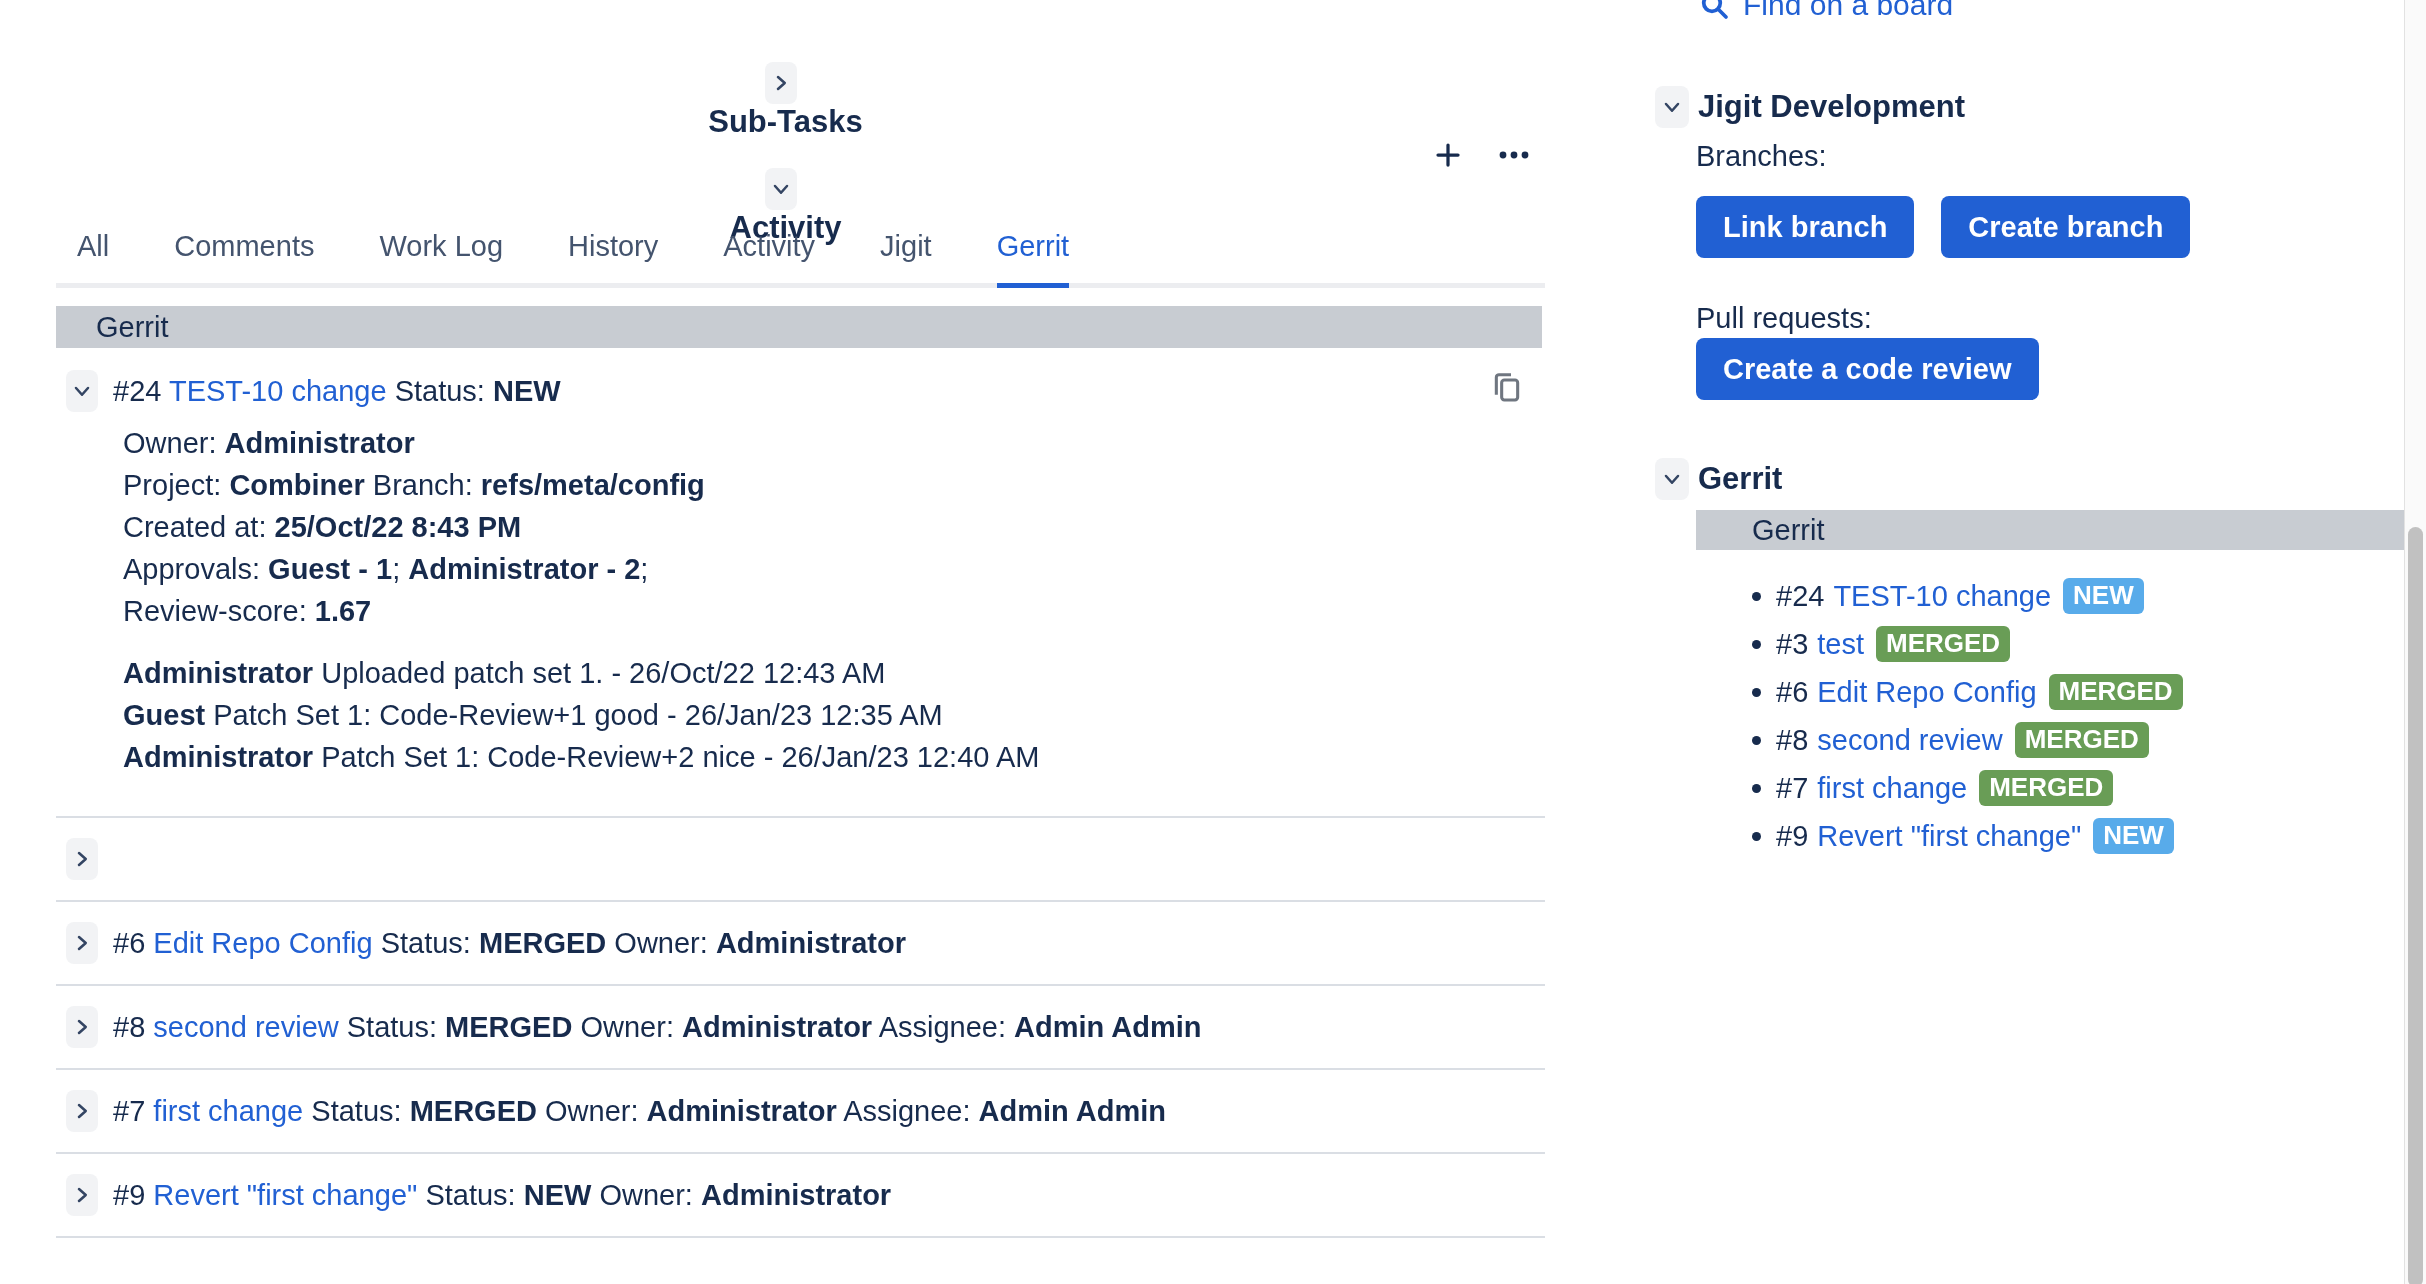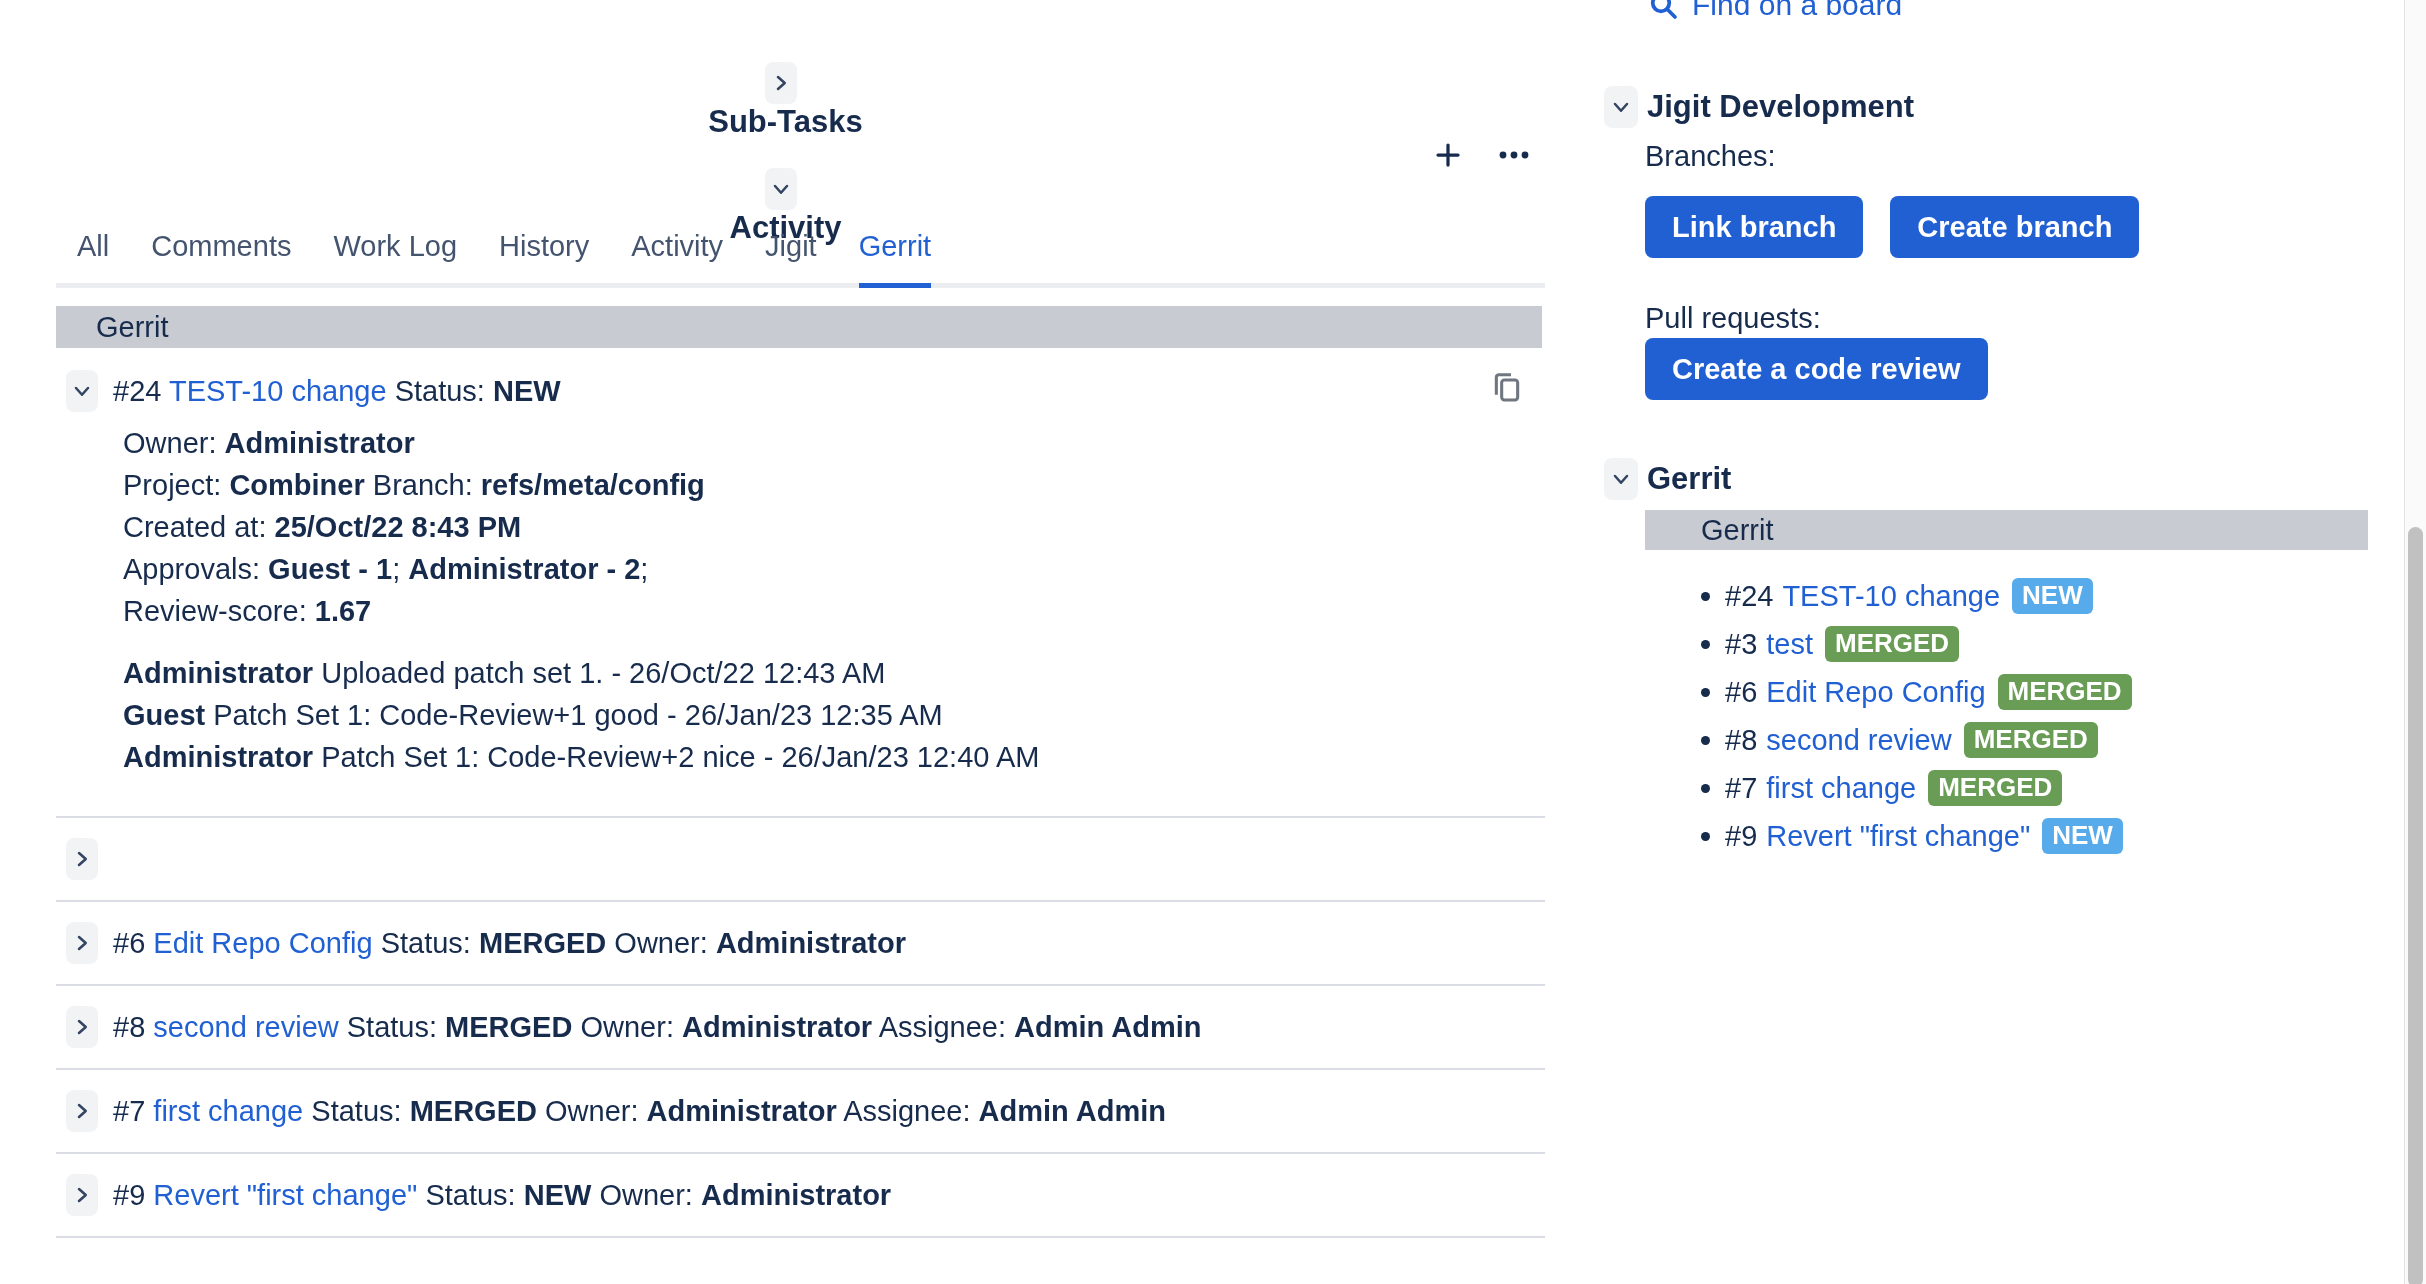--- a/index.html
+++ b/index.html
@@ -35,21 +35,21 @@
   }
   
   .main-col { position:absolute; left:17px; top:62px; width:1528px; }
   .sec-head { display:flex; align-items:center; height:42px;flex-direction:column; }
   .sec-head .sec-title { margin-left:9px; }
   .subtasks-actions { margin-left:auto; display:flex; align-items:center; gap:34px; padding-right:14px; }
   .icon-btn { background:none; border:none; cursor:pointer; display:inline-flex; align-items:center; }
   .activity-head { margin-top:64px; }
   .tabs {
     margin-left:39px; margin-top:20px; width:1489px;
-    display:flex; gap:42px; padding-left:21px;
+    display:flex; gap:65px; padding-left:21px;
     border-bottom:5px solid #ECEDF0;
   }
   .tab {
     font-size:29px; color:#44546E; padding-bottom:20px; cursor:pointer;
     position:relative; white-space:nowrap;
   }
   .tab.active { color:#2160D3; }
   .tab.active::after {
     content:""; position:absolute; left:0; right:0; bottom:-5px; height:5px; background:#2160D3;
   }
@@ -63,21 +63,21 @@
   .messages { margin-left:57px; margin-top:20px; }
   .messages p { font-size:29px; line-height:42px; }
   .rows { margin-left:39px; margin-top:38px; width:1489px; }
   .change-row {
     border-top:2px solid #DADEE4; padding:20px 0 20px 10px;
     display:flex; align-items:center;
   }
   .change-row:last-child { border-bottom:2px solid #DADEE4; }
   .change-row .row-text { margin-left:15px; font-size:29px; line-height:42px; }
   
-  .sidebar { position:absolute; left:1604px; top:0; width:770px; height:100%; }
+  .sidebar { position:absolute; left:1655px; top:0; width:770px; height:100%; }
   .find-link {
     position:absolute; top:-12px; left:43px; display:flex; align-items:center; gap:13px;
     color:#2160D3; font-size:30px; text-decoration:none; cursor:pointer;
   }
   .side-head { position:absolute; display:flex; align-items:center; }
   .side-head .chevbox { width:34px; }
   .side-head .sec-title { margin-left:9px; }
   .dev-head { top:86px; left:0; }
   .side-label { position:absolute; left:41px; font-size:29px; color:#172B4D;text-align:right; }
   .branches-label { top:140px; }

